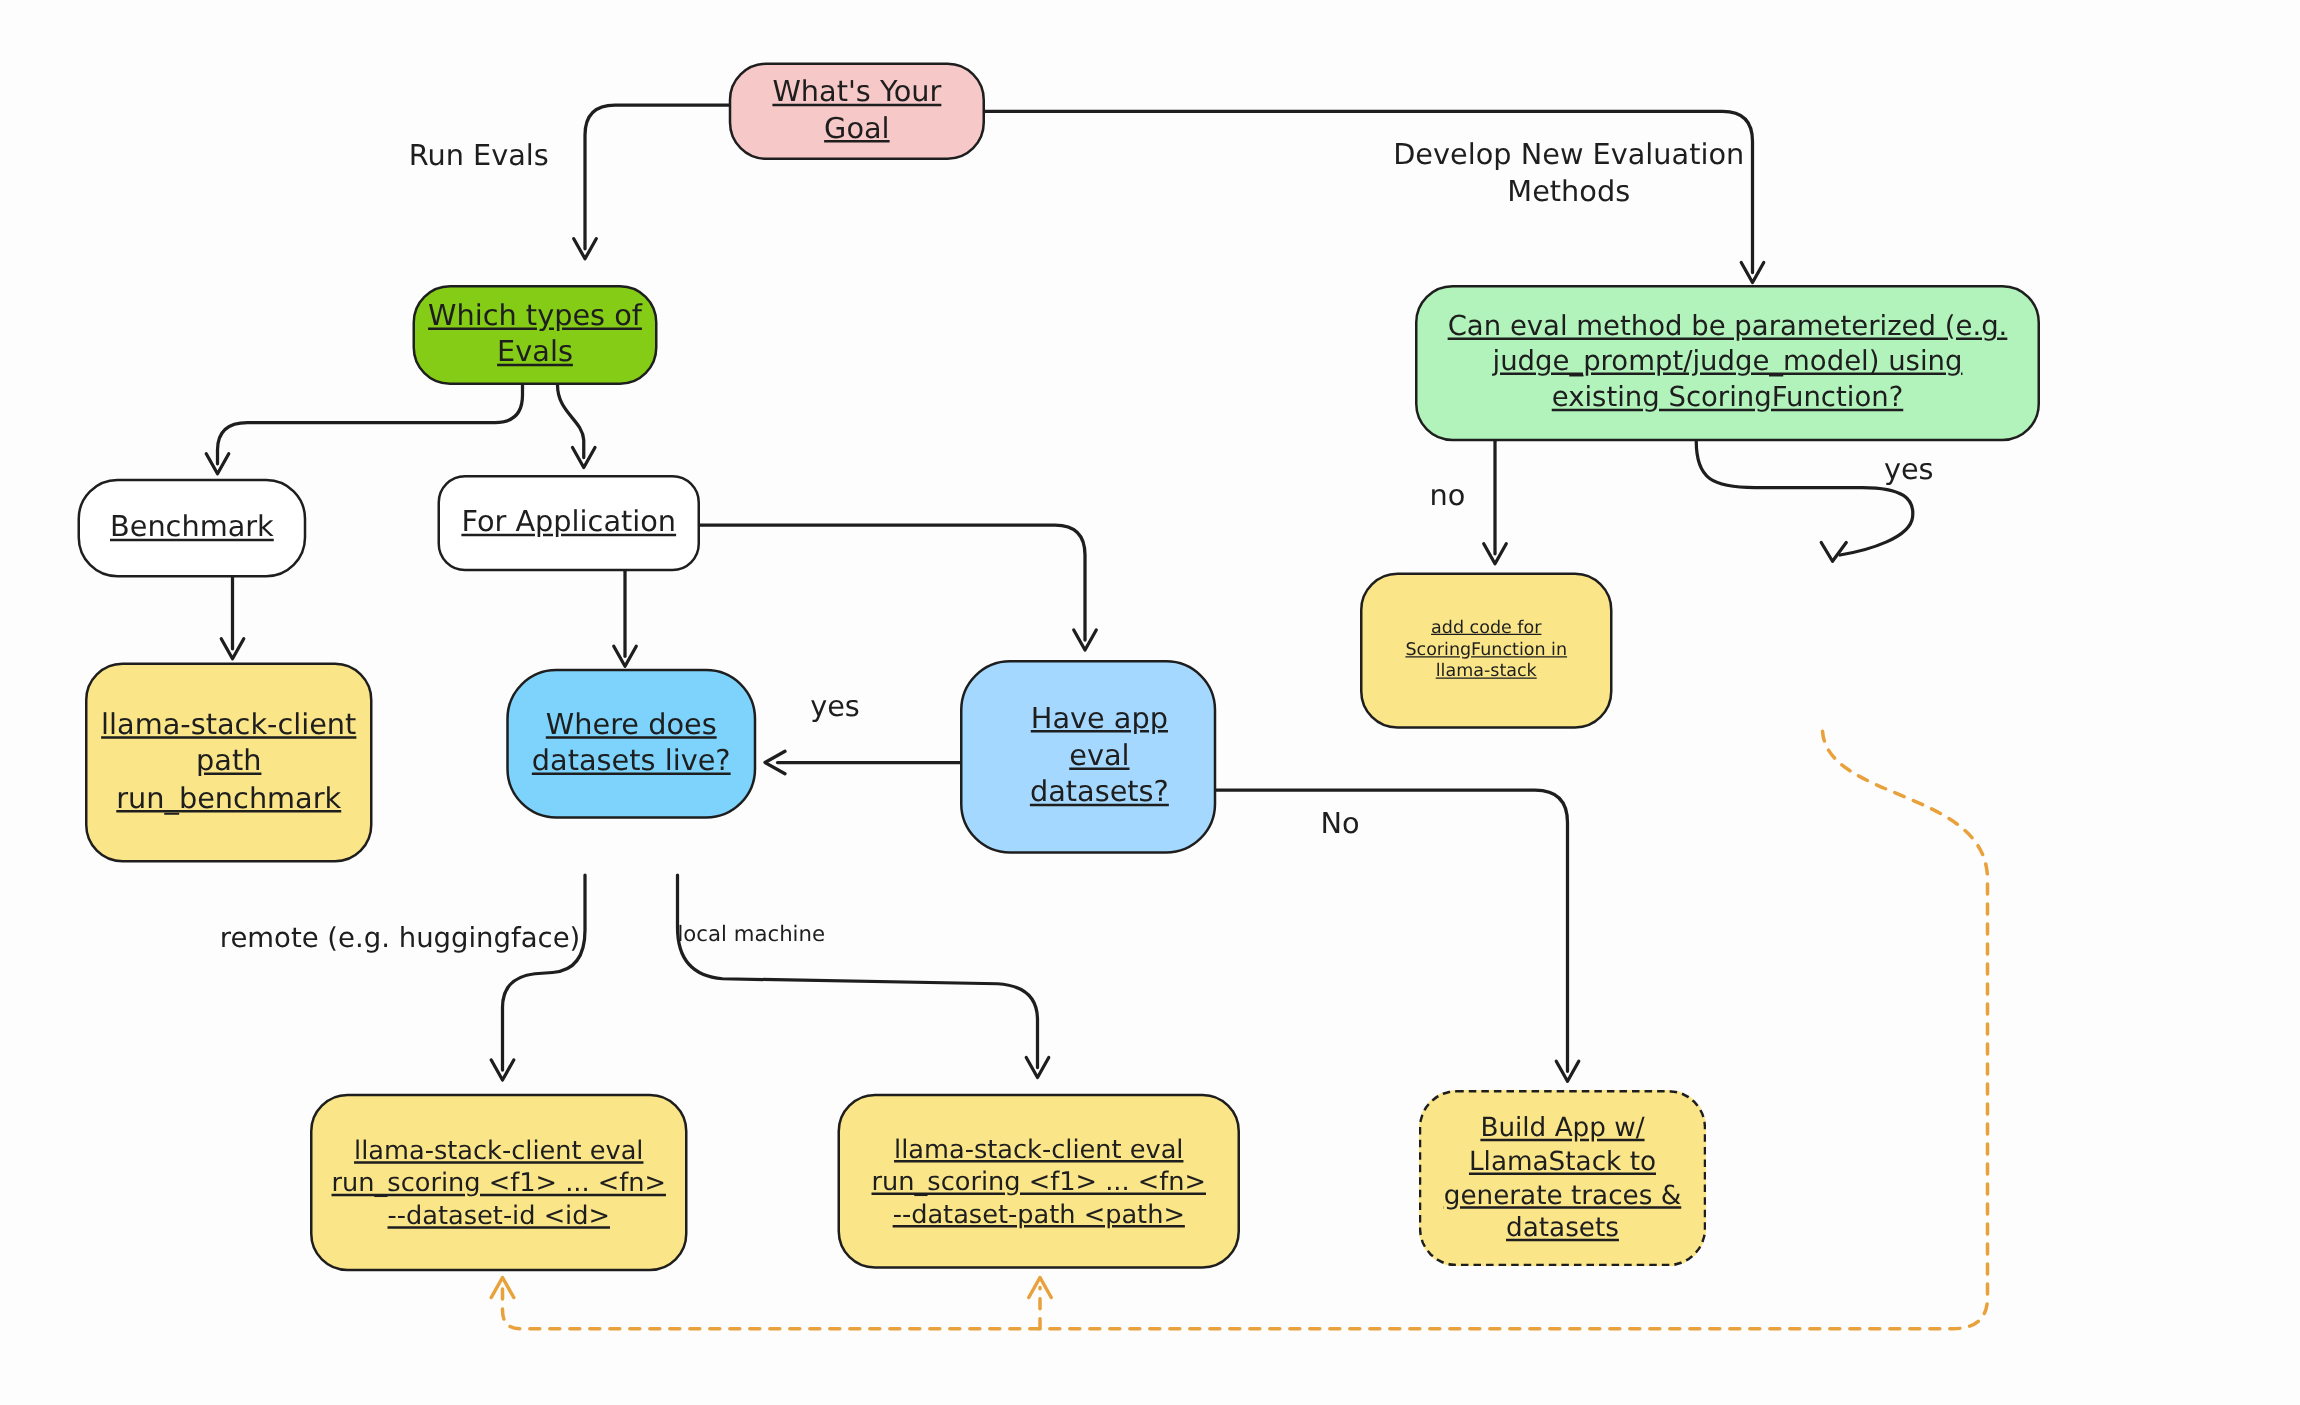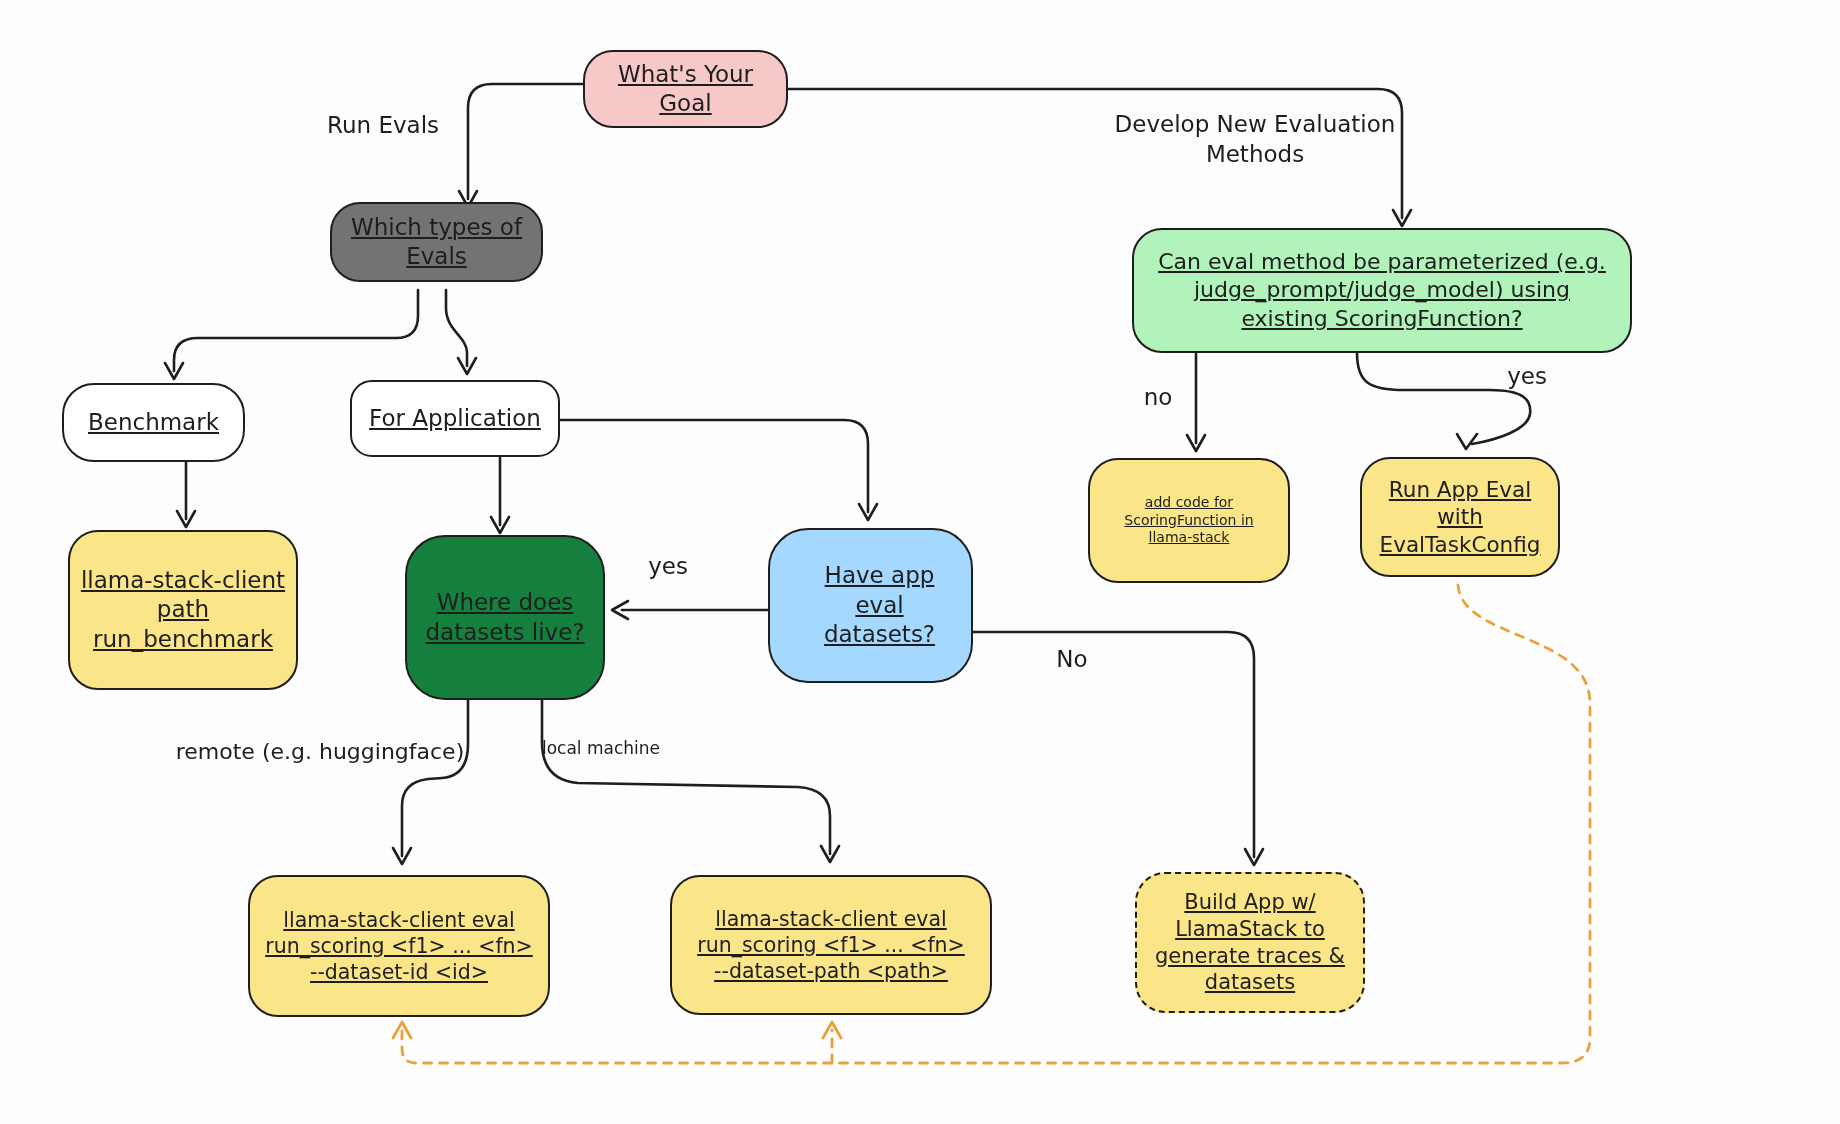--- a/index.html
+++ b/index.html
@@ -91,46 +91,44 @@
 
     <path class="dash-orange" d="M 1458 585 C 1462 640 1588 632 1590 702 L 1590 1038 Q 1590 1063 1562 1063 L 416 1063 Q 402 1063 402 1048 L 402 1030"></path>
     <path class="dash-orange" d="M 832 1063 L 832 1030"></path>
     <path class="head-orange" d="M 393 1038 L 402 1022 L 411 1038"></path>
     <path class="head-orange" d="M 823 1038 L 832 1022 L 841 1038"></path>
   </svg>
 
   <div class="node" style="left: 583px; top: 50px; width: 205px; height: 78px; background: rgb(247, 200, 200);">What's Your
 Goal</div>
 
-  <div class="node" style="left: 330px; top: 202px; width: 213px; height: 80px; background: #737373;">Which types of
+  <div class="node" style="left: 330px; top: 228px; width: 196px; height: 80px; background: #84cc16;">Which types of
 Evals</div>
 
   <div class="node" style="left: 62px; top: 383px; width: 183px; height: 79px; border-radius: 32px; background: rgb(255, 255, 255);">Benchmark</div>
 
   <div class="node" style="left: 350px; top: 380px; width: 210px; height: 77px; border-radius: 22px; background: rgb(255, 255, 255);">For Application</div>
 
   <div class="node" style="left: 68px; top: 530px; width: 230px; height: 160px; background: rgb(250, 229, 136);">llama-stack-client
 path run_benchmark</div>
 
-  <div class="node blue" style="left: 405px; top: 535px; width: 200px; height: 165px; background: #15803d;">Where does
+  <div class="node blue" style="left: 405px; top: 535px; width: 200px; height: 120px; background: #7dd3fc;">Where does
 datasets live?</div>
 
   <div class="node blue" style="left: 768px; top: 528px; width: 205px; height: 155px; background: rgb(165, 216, 255); padding-left: 28px;">Have app eval
 datasets?</div>
 
   <div class="node" style="left: 1132px; top: 228px; width: 500px; height: 125px; font-size: 22px; background: rgb(178, 242, 187);">Can eval method be parameterized (e.g.
 judge_prompt/judge_model) using
 existing ScoringFunction?</div>
 
   <div class="node" style="left: 1088px; top: 458px; width: 202px; height: 125px; font-size: 14px; background: rgb(250, 229, 136);">add code for
 ScoringFunction in
 llama-stack</div>
 
-  <div class="node" style="left: 1360px; top: 457px; width: 200px; height: 120px; font-size: 21.5px; background: rgb(250, 229, 136);">Run App Eval with
-EvalTaskConfig</div>
 
   <div class="node cmd" style="left: 248px; top: 875px; width: 302px; height: 142px; background: rgb(250, 229, 136);">llama-stack-client eval
 run_scoring &lt;f1&gt; ... &lt;fn&gt;
 --dataset-id &lt;id&gt;</div>
 
   <div class="node cmd" style="left: 670px; top: 875px; width: 322px; height: 140px; background: rgb(250, 229, 136);">llama-stack-client eval
 run_scoring &lt;f1&gt; ... &lt;fn&gt;
 --dataset-path &lt;path&gt;</div>
 
   <div class="node dashed" style="left: 1135px; top: 872px; width: 230px; height: 141px; font-size: 21px; background: rgb(250, 229, 136);">Build App w/

